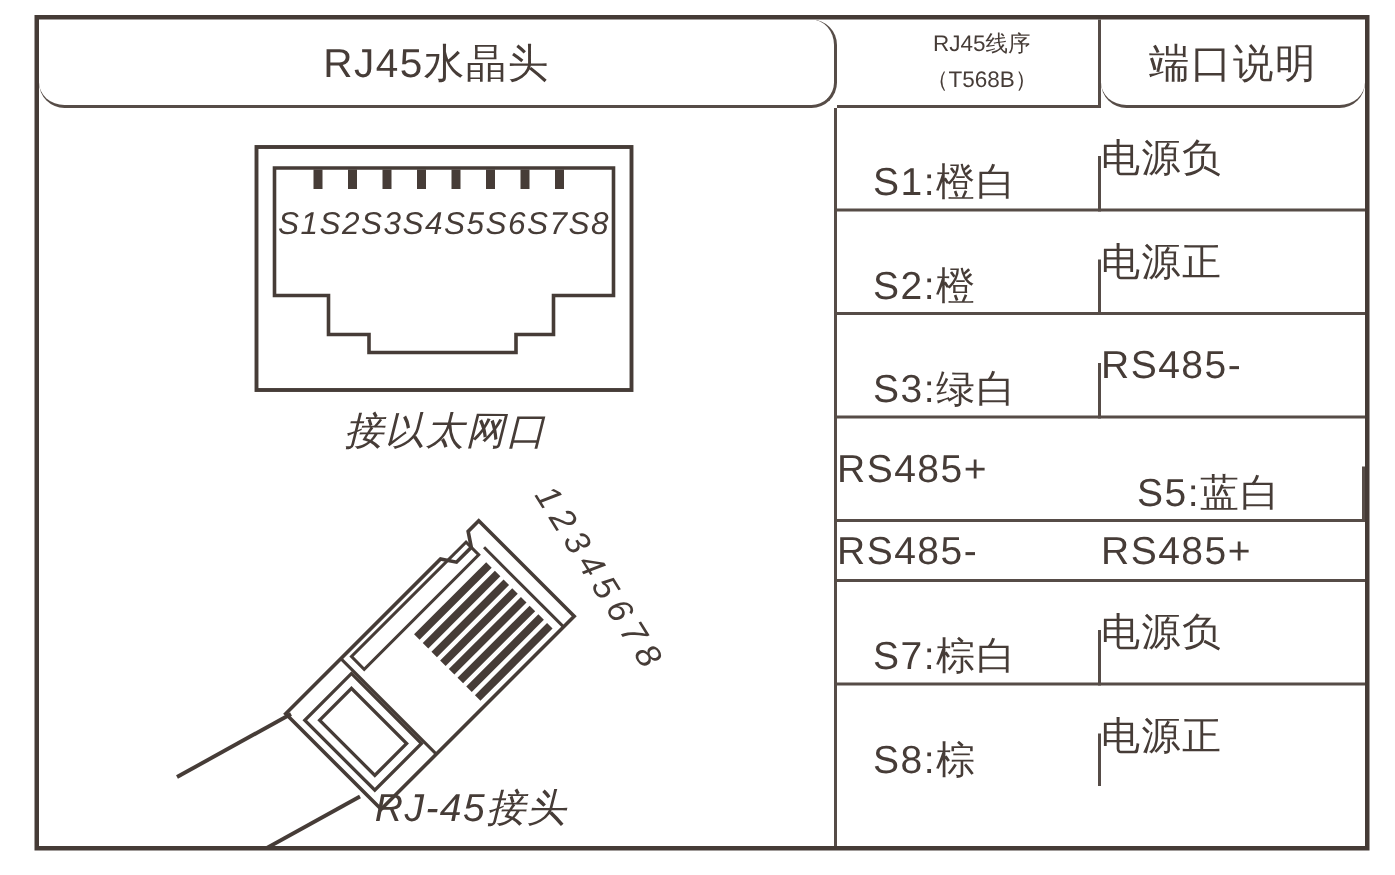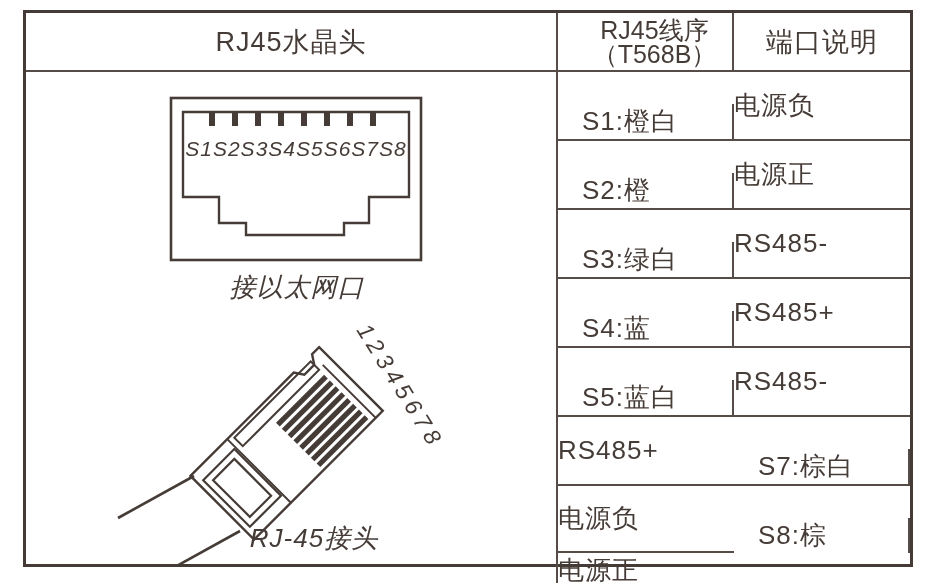--- a/index.html
+++ b/index.html
@@ -23,22 +23,22 @@
   }
   .cell{
     box-sizing:border-box;
     border-right:2px solid #564c47;
     border-bottom:2px solid #564c47;
     display:flex;align-items:center;
   }
   .cell.no-r{border-right:none;text-align:center;}
   .cell.no-b{border-bottom:none;}
   .hdr{justify-content:center;text-align:center;}
-  .hdr-main{font-size:27px;letter-spacing:1px;}
-  .hdr-sub{font-size:25px;line-height:24px;padding-left:19px;}
+  .hdr-main{font-size:27px;letter-spacing:1px;border-radius:17px;}
+  .hdr-sub{font-size:15px;line-height:24px;padding-left:19px;}
   .pin-cell{padding-left:24px;font-size:26px;letter-spacing:1px;margin-top:32px;}
   .desc-cell{font-size:26px;letter-spacing:1px;}
   .diagram-cell{
     grid-row:2 / span 8;
     position:relative;
     align-items:flex-start;
     font-style:italic;
   }
   .diagram-cell svg{position:absolute;left:0;top:0;}
   .ink-stroke{stroke:#463c37;fill:none;}
@@ -137,23 +137,20 @@
         <span>电源正</span>
       </div>
 
     <div class="cell pin-cell">
         <span>S3:绿白</span>
       </div>
     <div class="cell desc-cell no-r">
         <span>RS485-</span>
       </div>
 
-    <div class="cell pin-cell">
-        <span>S4:蓝</span>
-      </div>
     <div class="cell desc-cell no-r">
         <span>RS485+</span>
       </div>
 
     <div class="cell pin-cell">
         <span>S5:蓝白</span>
       </div>
     <div class="cell desc-cell no-r">
         <span>RS485-</span>
       </div>

